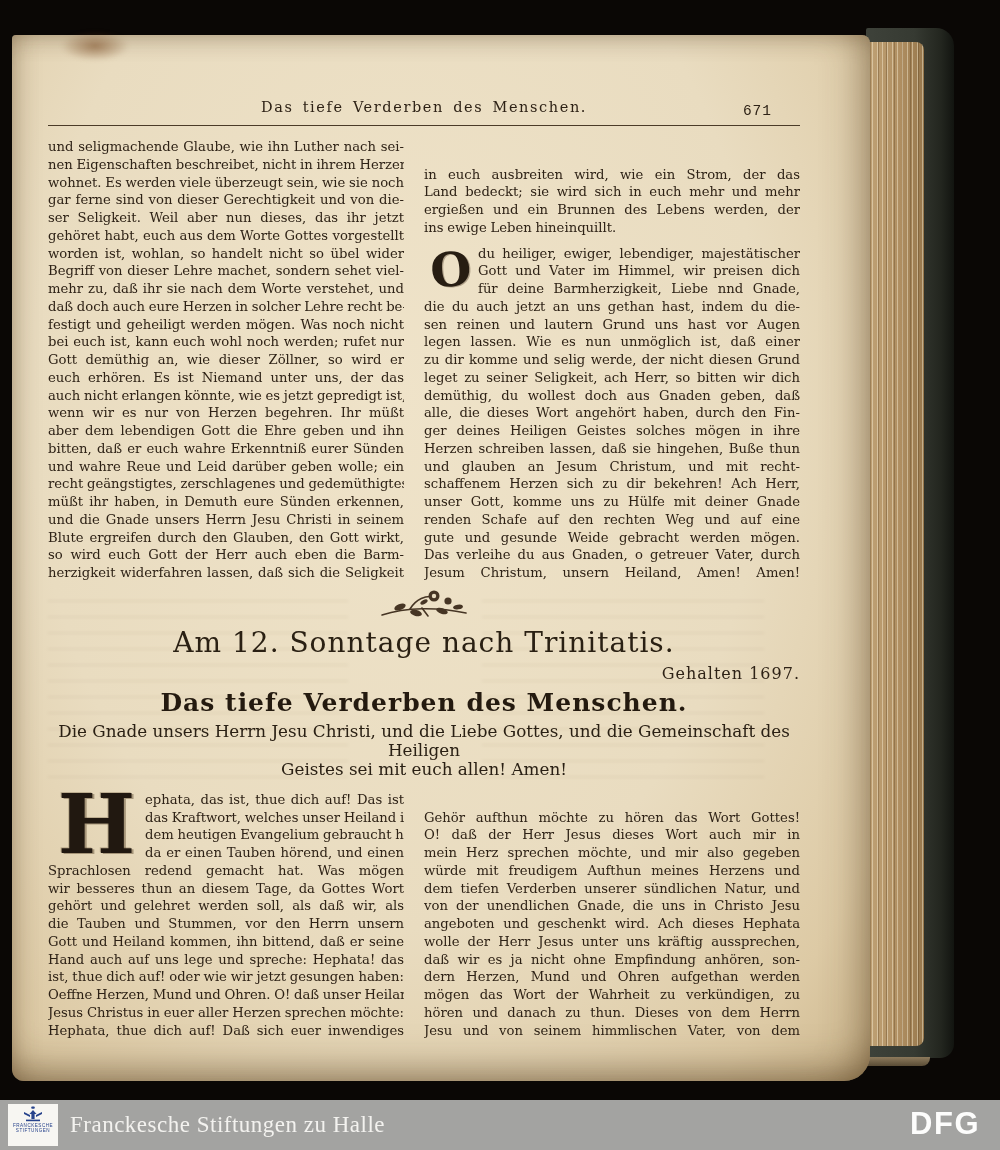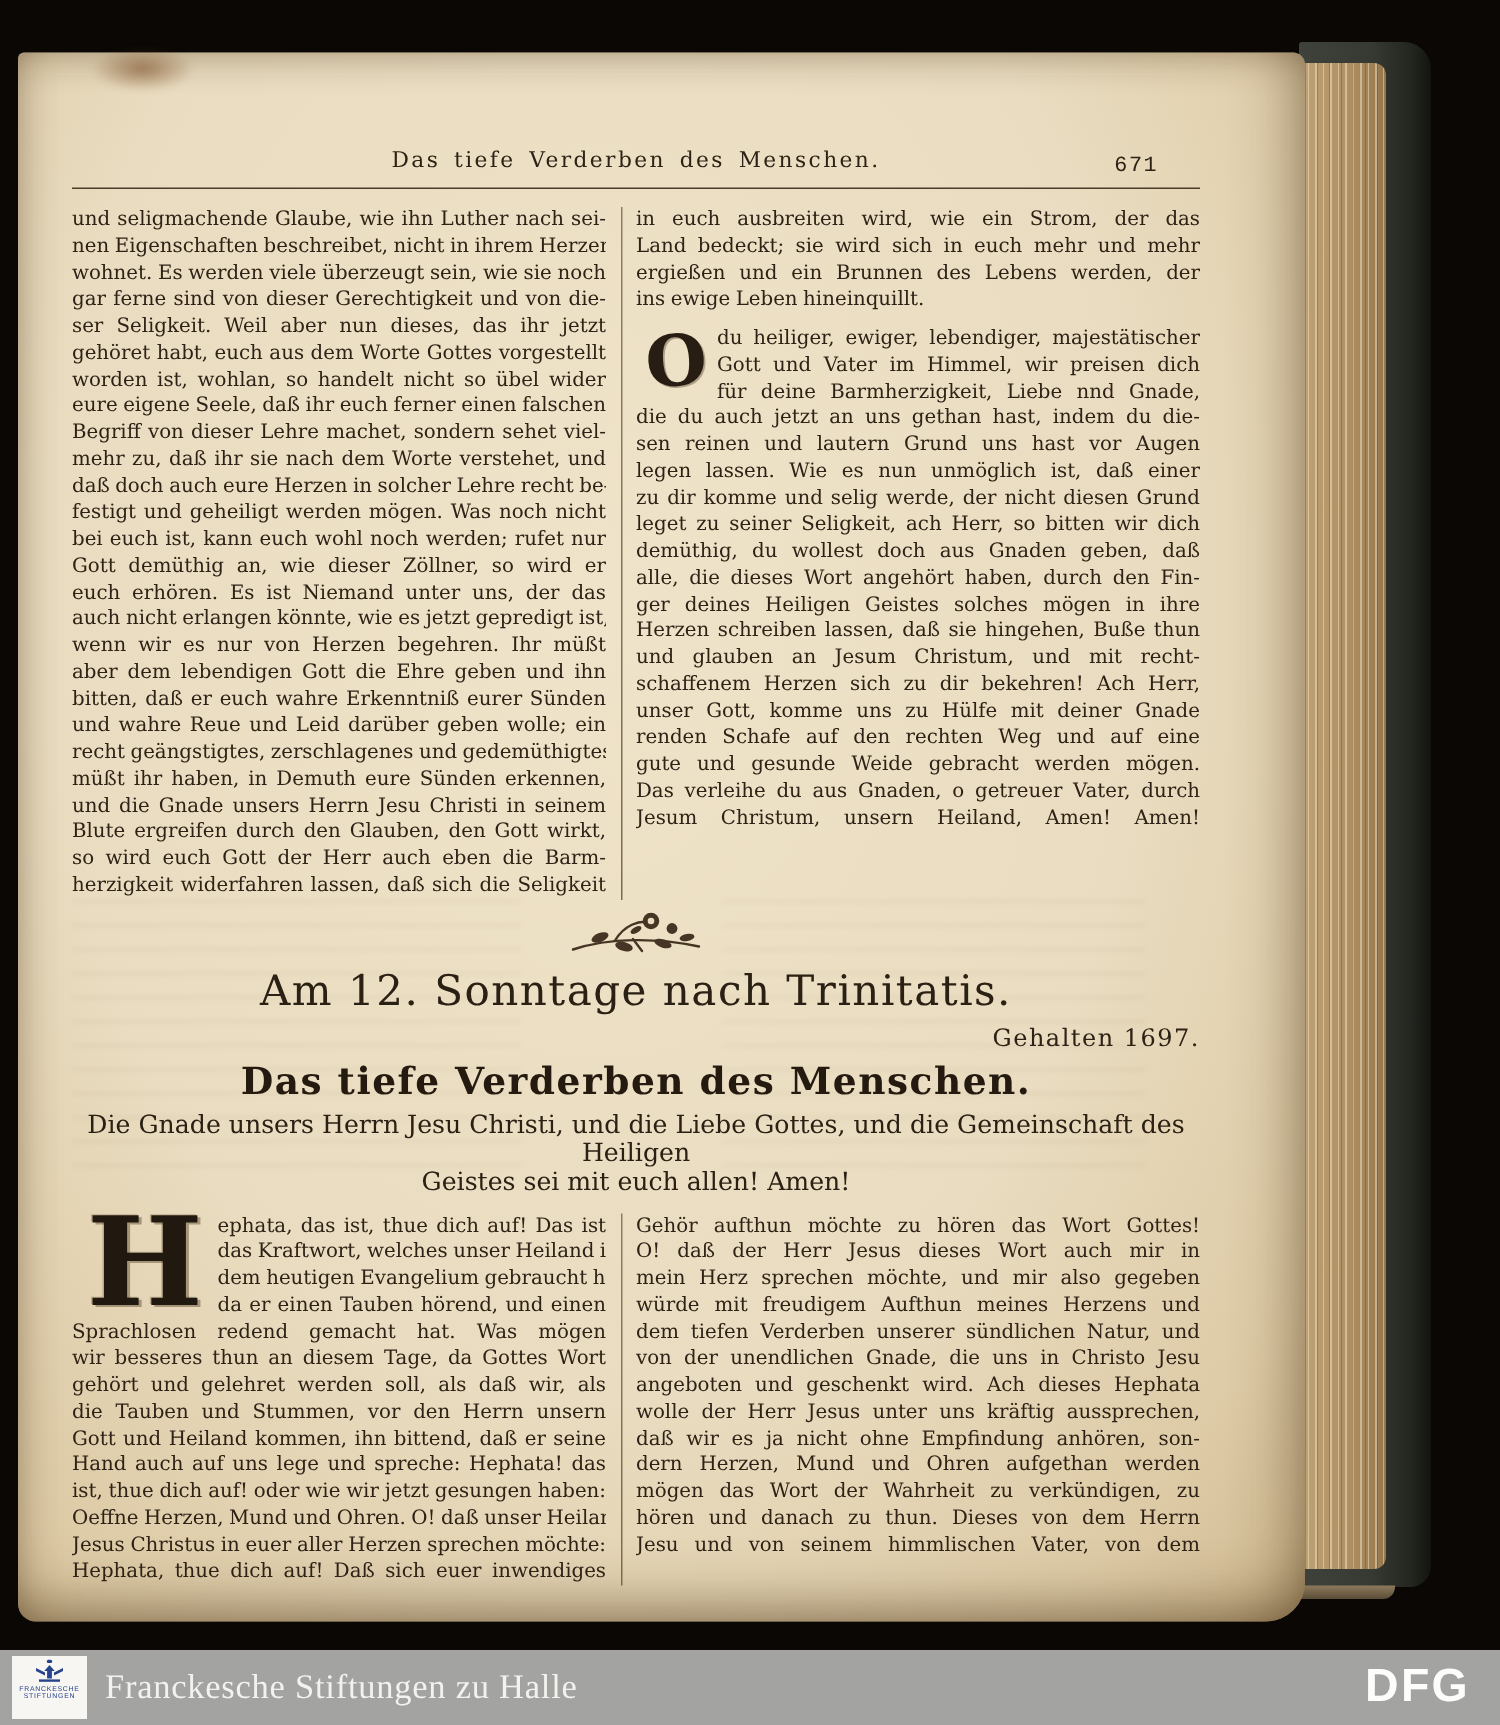--- a/index.html
+++ b/index.html
@@ -34,21 +34,21 @@
 
   .content{ position:relative; margin:0 70px 0 36px; color:#2e2216; }
 
   
   .running-head{ position:relative; padding-top:64px; height:84px; }
   .rh-title{ display:block; text-align:center; font-size:14.5px; letter-spacing:1.6px; word-spacing:3px; }
   .rh-page{ position:absolute; right:28px; bottom:0; font-size:14.5px; letter-spacing:1px;font-family:Liberation Mono, monospace; }
   .head-rule{ border-top:1.6px solid #4b3b28; margin-top:6px; }
 
   
-  .cols{ display:flex; margin-top:12px; }
+  .cols{ display:flex; margin-top:12px;align-items:flex-end; }
   .col-l{ width:356px; }
   .col-r{ width:376px; }
   .col-div{ width:20px; display:flex; justify-content:center; }
   .col-div::before{ content:""; width:1px; background:linear-gradient(180deg,#907d60,#7c6a4e); }
 
   .tl{ font-size:13.2px; line-height:17.75px; height:17.75px; overflow:hidden;
        text-align:justify; text-align-last:justify; word-spacing:-0.5px; white-space:nowrap; }
   .par-end .tl:last-child{ text-align-last:left; }
   .gap8{ height:8px; }
 
@@ -108,21 +108,20 @@
 
       <div class="cols">
         <div class="col-l">
             <div class="tl">und seligmachende Glaube, wie ihn Luther nach sei-</div>
             <div class="tl">nen Eigenschaften beschreibet, nicht in ihrem Herzen</div>
             <div class="tl">wohnet. Es werden viele überzeugt sein, wie sie noch</div>
             <div class="tl">gar ferne sind von dieser Gerechtigkeit und von die-</div>
             <div class="tl">ser Seligkeit. Weil aber nun dieses, das ihr jetzt</div>
             <div class="tl">gehöret habt, euch aus dem Worte Gottes vorgestellt</div>
             <div class="tl">worden ist, wohlan, so handelt nicht so übel wider</div>
-            <div class="tl">eure eigene Seele, daß ihr euch ferner einen falschen</div>
             <div class="tl">Begriff von dieser Lehre machet, sondern sehet viel-</div>
             <div class="tl">mehr zu, daß ihr sie nach dem Worte verstehet, und</div>
             <div class="tl">daß doch auch eure Herzen in solcher Lehre recht be-</div>
             <div class="tl">festigt und geheiligt werden mögen. Was noch nicht</div>
             <div class="tl">bei euch ist, kann euch wohl noch werden; rufet nur</div>
             <div class="tl">Gott demüthig an, wie dieser Zöllner, so wird er</div>
             <div class="tl">euch erhören. Es ist Niemand unter uns, der das</div>
             <div class="tl">auch nicht erlangen könnte, wie es jetzt gepredigt ist,</div>
             <div class="tl">wenn wir es nur von Herzen begehren. Ihr müßt</div>
             <div class="tl">aber dem lebendigen Gott die Ehre geben und ihn</div>

